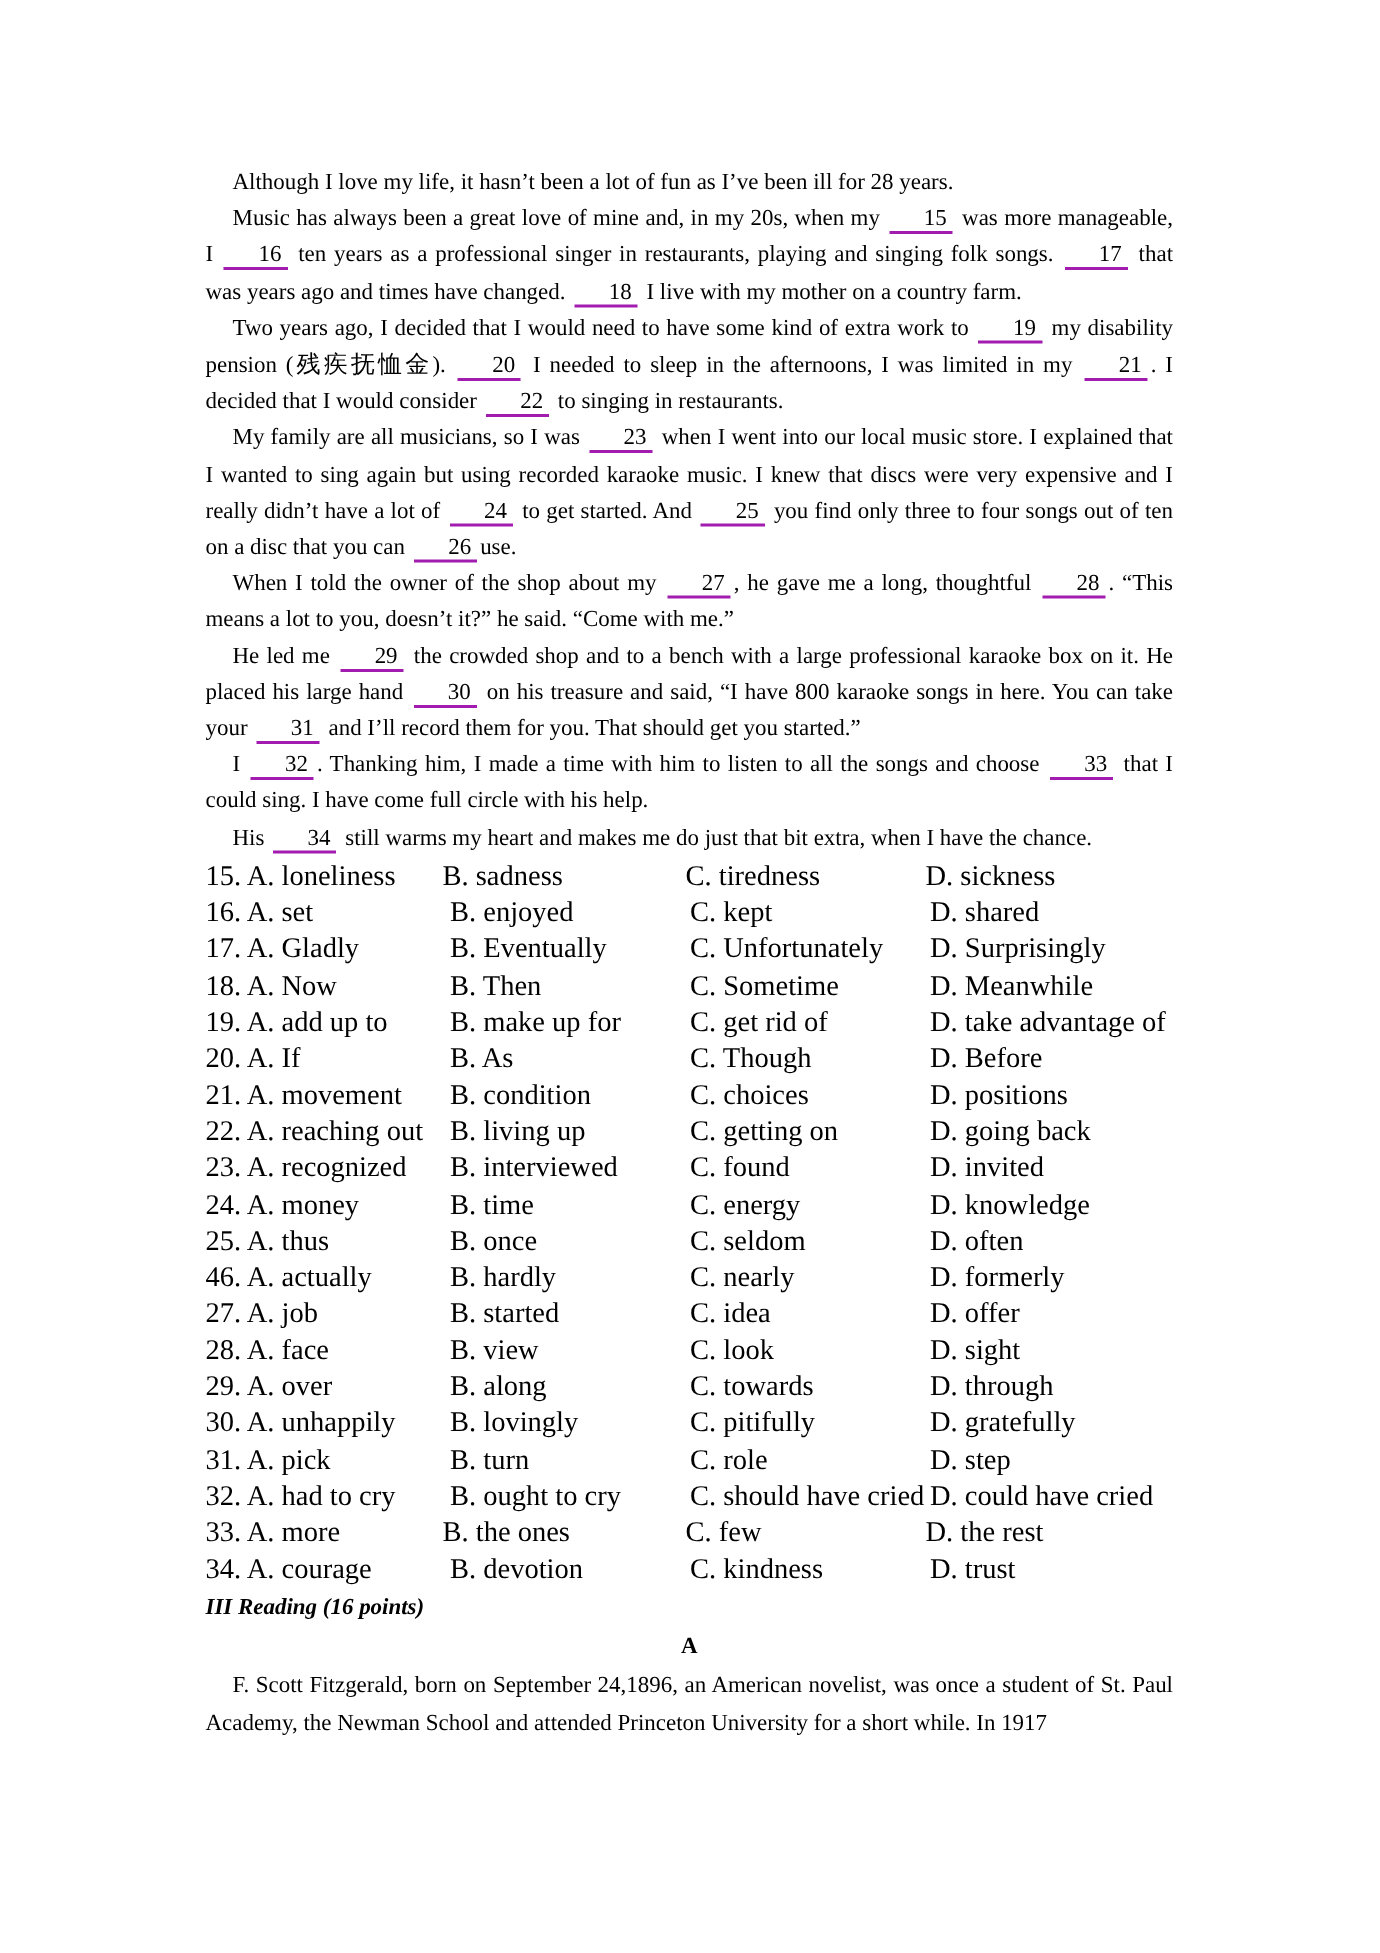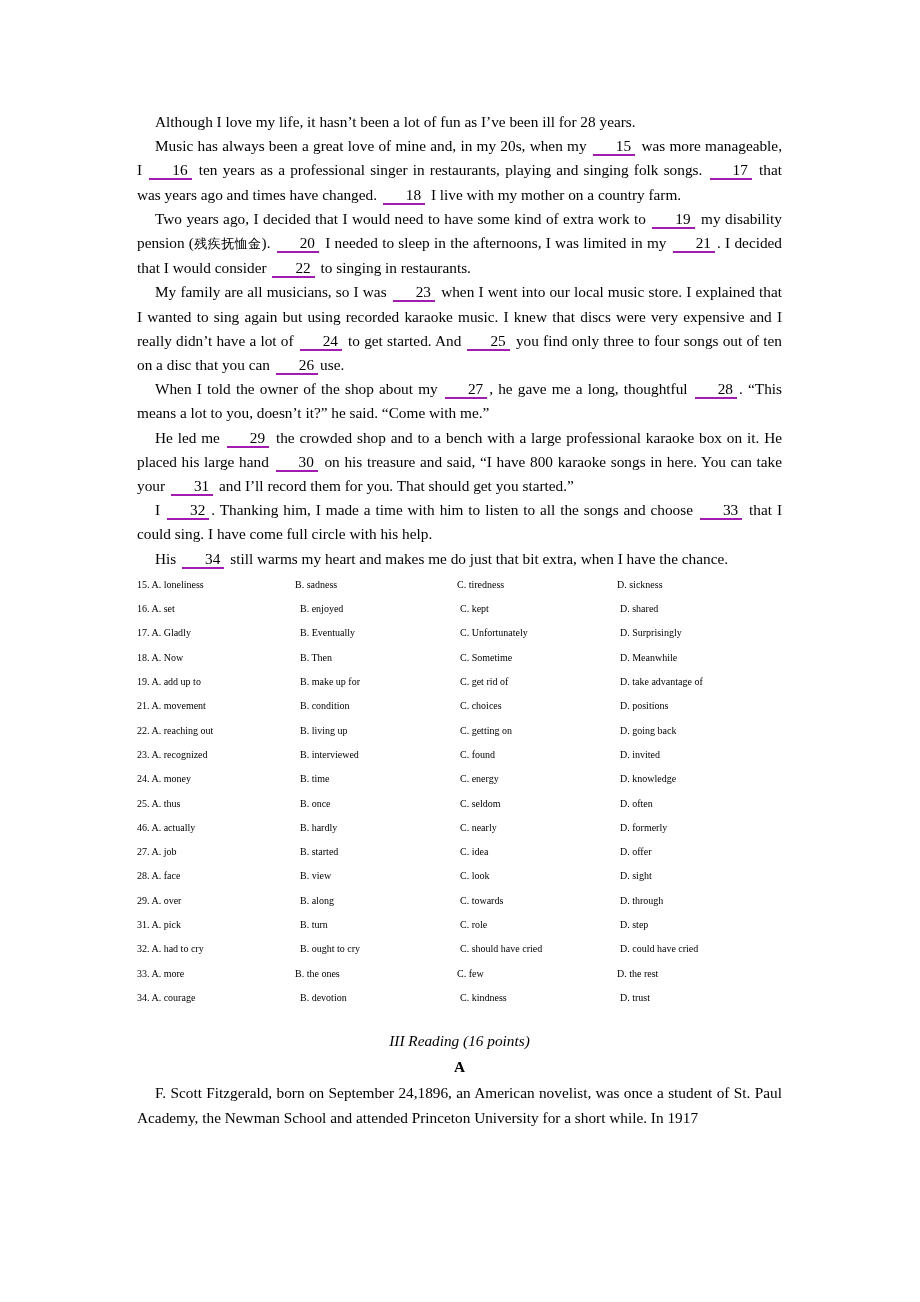--- a/index.html
+++ b/index.html
@@ -39,49 +39,48 @@
   .blank {
     display: inline-block;
     border-bottom: 2px solid #a21caf;
     padding: 0 4px 0 5px;
     margin: 0 2px;
     line-height: 1.05;
     white-space: nowrap;
   }
   .cn {
     font-family: "DejaVu Sans", "Liberation Sans", sans-serif;
-    font-size: 13px;
+    font-size: 16px;
   }
   
   .options {
     margin-top: 2px;
     width: 665px;
   }
   .opt-row {
     position: relative;
     height: 24.3px;
-    font-size: 10px;
+    font-size: 19px;
     line-height: 24.3px;
     white-space: nowrap;
   }
   .opt-a { position: absolute; left: 0px; }
   .opt-b { position: absolute; left: 163px; }
   .opt-c { position: absolute; left: 323px; }
   .opt-d { position: absolute; left: 483px; }
   .opt-row.shift-left .opt-b { left: 158px; }
   .opt-row.shift-left .opt-c { left: 320px; }
   .opt-row.shift-left .opt-d { left: 480px; }
 
   .section-head {
-    font-weight: normal;
+    font-weight: bold;
     font-style: italic;
     font-size: 15.3px;
     line-height: 26px;
-    margin: 18px 0 0 0;
-    text-align: center;
+    margin: 0 0 0 0;
   }
   .center-label {
     text-align: center;
     font-weight: bold;
     font-size: 15.3px;
     line-height: 26px;
     margin: 0;
     width: 645px;
   }
   .reading-para {
@@ -134,20 +133,26 @@
         <span class="opt-c">C. Sometime</span>
         <span class="opt-d">D. Meanwhile</span>
       </div>
       <div class="opt-row">
         <span class="opt-a">19. A. add up to</span>
         <span class="opt-b">B. make up for</span>
         <span class="opt-c">C. get rid of</span>
         <span class="opt-d">D. take advantage of</span>
       </div>
       <div class="opt-row">
+        <span class="opt-a">20. A. If</span>
+        <span class="opt-b">B. As</span>
+        <span class="opt-c">C. Though</span>
+        <span class="opt-d">D. Before</span>
+      </div>
+      <div class="opt-row">
         <span class="opt-a">21. A. movement</span>
         <span class="opt-b">B. condition</span>
         <span class="opt-c">C. choices</span>
         <span class="opt-d">D. positions</span>
       </div>
       <div class="opt-row">
         <span class="opt-a">22. A. reaching out</span>
         <span class="opt-b">B. living up</span>
         <span class="opt-c">C. getting on</span>
         <span class="opt-d">D. going back</span>
@@ -186,20 +191,26 @@
         <span class="opt-a">28. A. face</span>
         <span class="opt-b">B. view</span>
         <span class="opt-c">C. look</span>
         <span class="opt-d">D. sight</span>
       </div>
       <div class="opt-row">
         <span class="opt-a">29. A. over</span>
         <span class="opt-b">B. along</span>
         <span class="opt-c">C. towards</span>
         <span class="opt-d">D. through</span>
+      </div>
+      <div class="opt-row">
+        <span class="opt-a">30. A. unhappily</span>
+        <span class="opt-b">B. lovingly</span>
+        <span class="opt-c">C. pitifully</span>
+        <span class="opt-d">D. gratefully</span>
       </div>
       <div class="opt-row">
         <span class="opt-a">31. A. pick</span>
         <span class="opt-b">B. turn</span>
         <span class="opt-c">C. role</span>
         <span class="opt-d">D. step</span>
       </div>
       <div class="opt-row">
         <span class="opt-a">32. A. had to cry</span>
         <span class="opt-b">B. ought to cry</span>

